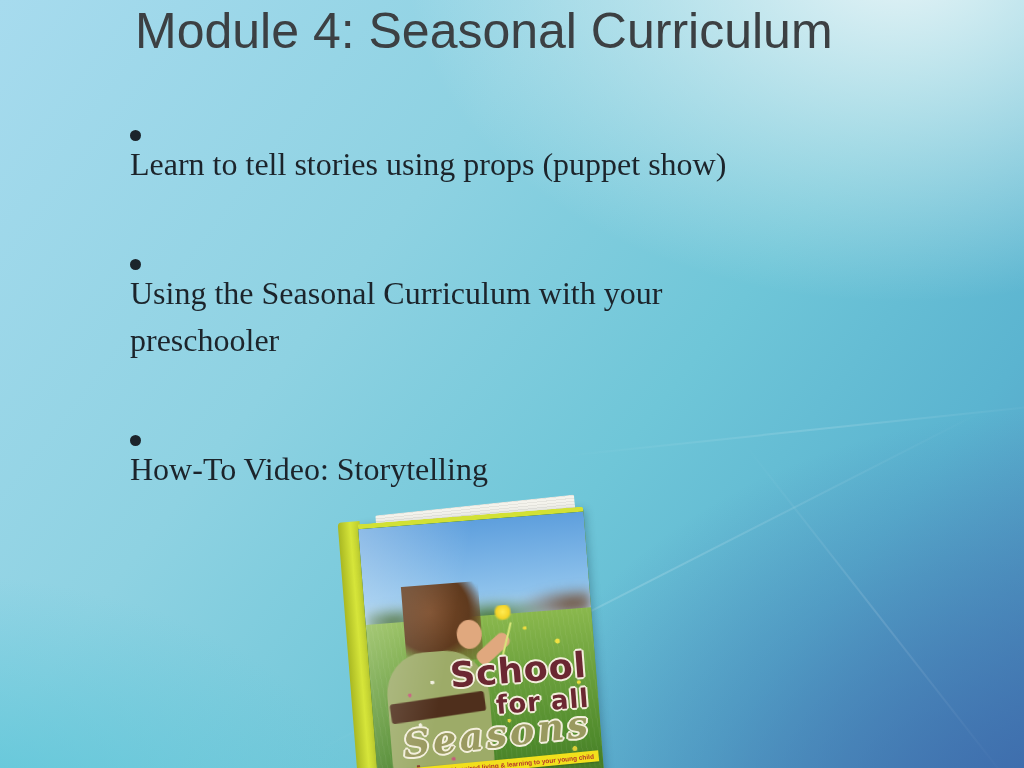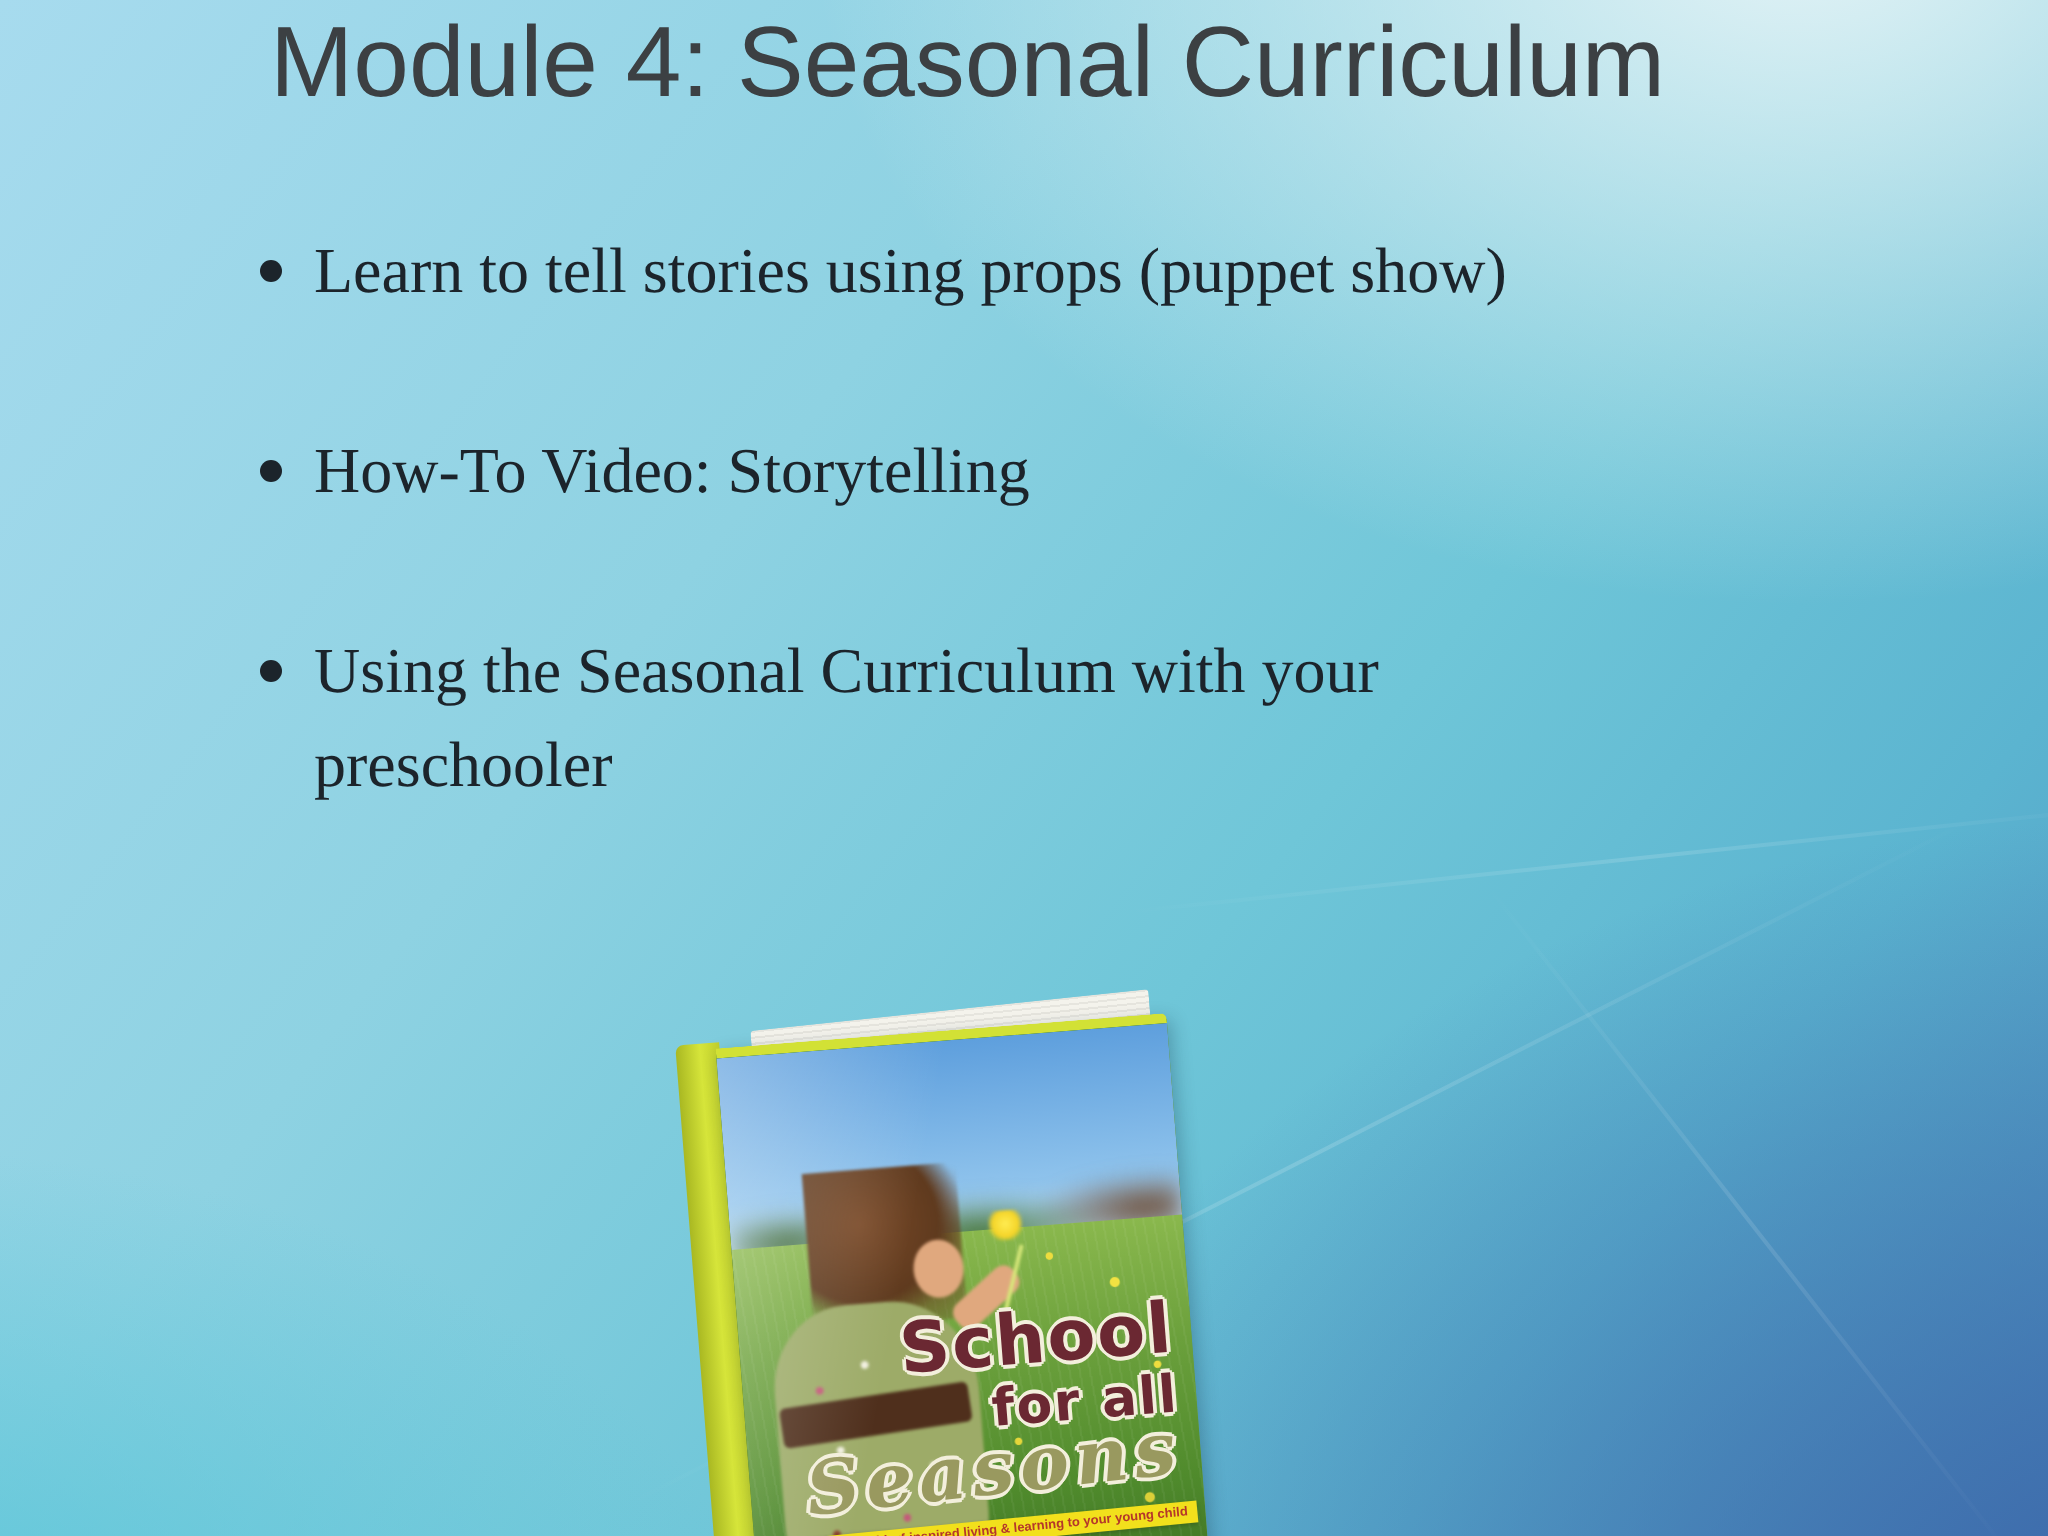--- a/index.html
+++ b/index.html
@@ -33,21 +33,21 @@
     letter-spacing:0px;
     color:#3c4043;
   }
   .bullet-list {
     position:absolute; left:130px; top:112px; width:670px;
     margin:0; padding:0; list-style:none;
     font-family:"Liberation Serif", serif;
     font-size:32px; line-height:47px;
     color:#1c242b;
   }
-  .bullet-list li { display:flex; align-items:flex-start; margin:0 0 53px 0; }
+  .bullet-list li { display:flex; align-items:flex-start; margin:0 0 53px 0;flex-direction:column; }
   .bullet-marker {
     flex:0 0 auto;
     width:11px; height:11px; border-radius:50%;
     background:#1c242b; margin:18px 16px 0 0;
   }
   .bullet-text { flex:1 1 auto; }
 
   
   .book {
     position:absolute; left:342px; top:505px; width:252px; height:290px;
@@ -162,25 +162,25 @@
 
   <h1 class="slide-title">Module 4: Seasonal Curriculum</h1>
 
   <ul class="bullet-list">
     <li>
       <span class="bullet-marker"></span>
       <span class="bullet-text">Learn to tell stories using props (puppet show)</span>
     </li>
     <li>
       <span class="bullet-marker"></span>
-      <span class="bullet-text">How-To Video: Storytelling</span>
+      <span class="bullet-text">Using the Seasonal Curriculum with your preschooler</span>
     </li>
     <li>
       <span class="bullet-marker"></span>
-      <span class="bullet-text">Using the Seasonal Curriculum with your preschooler</span>
+      <span class="bullet-text">How-To Video: Storytelling</span>
     </li>
   </ul>
 
   <div class="book">
     <div class="book-pages"></div>
     <div class="book-spine"></div>
     <div class="book-cover">
       <div class="cover-sky"></div>
       <div class="cover-trees"></div>
       <div class="cover-field"></div>

